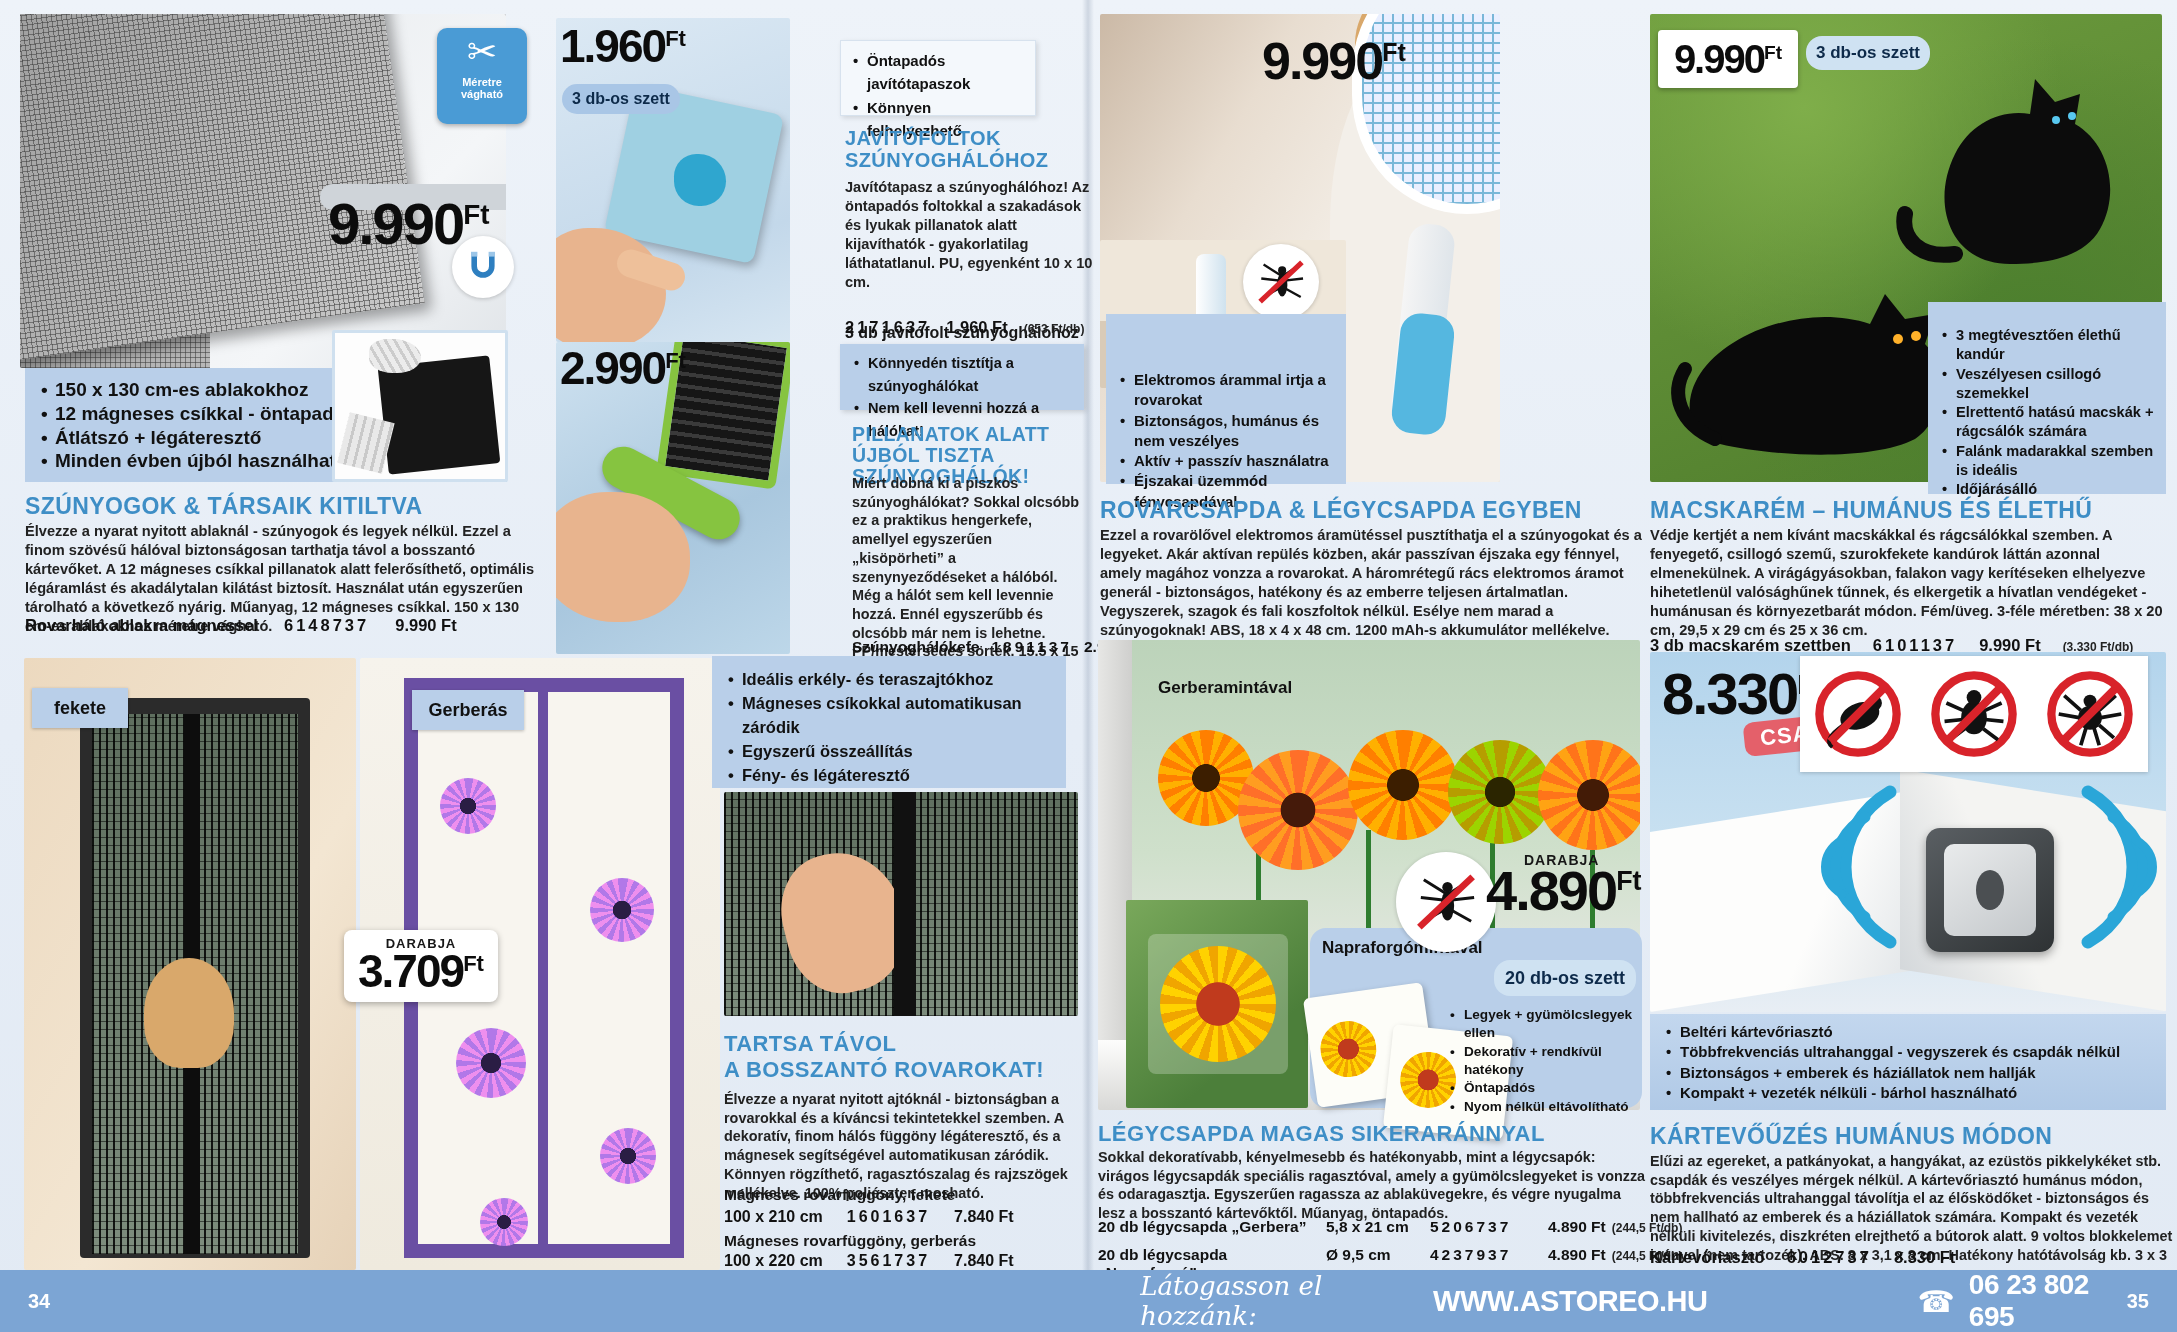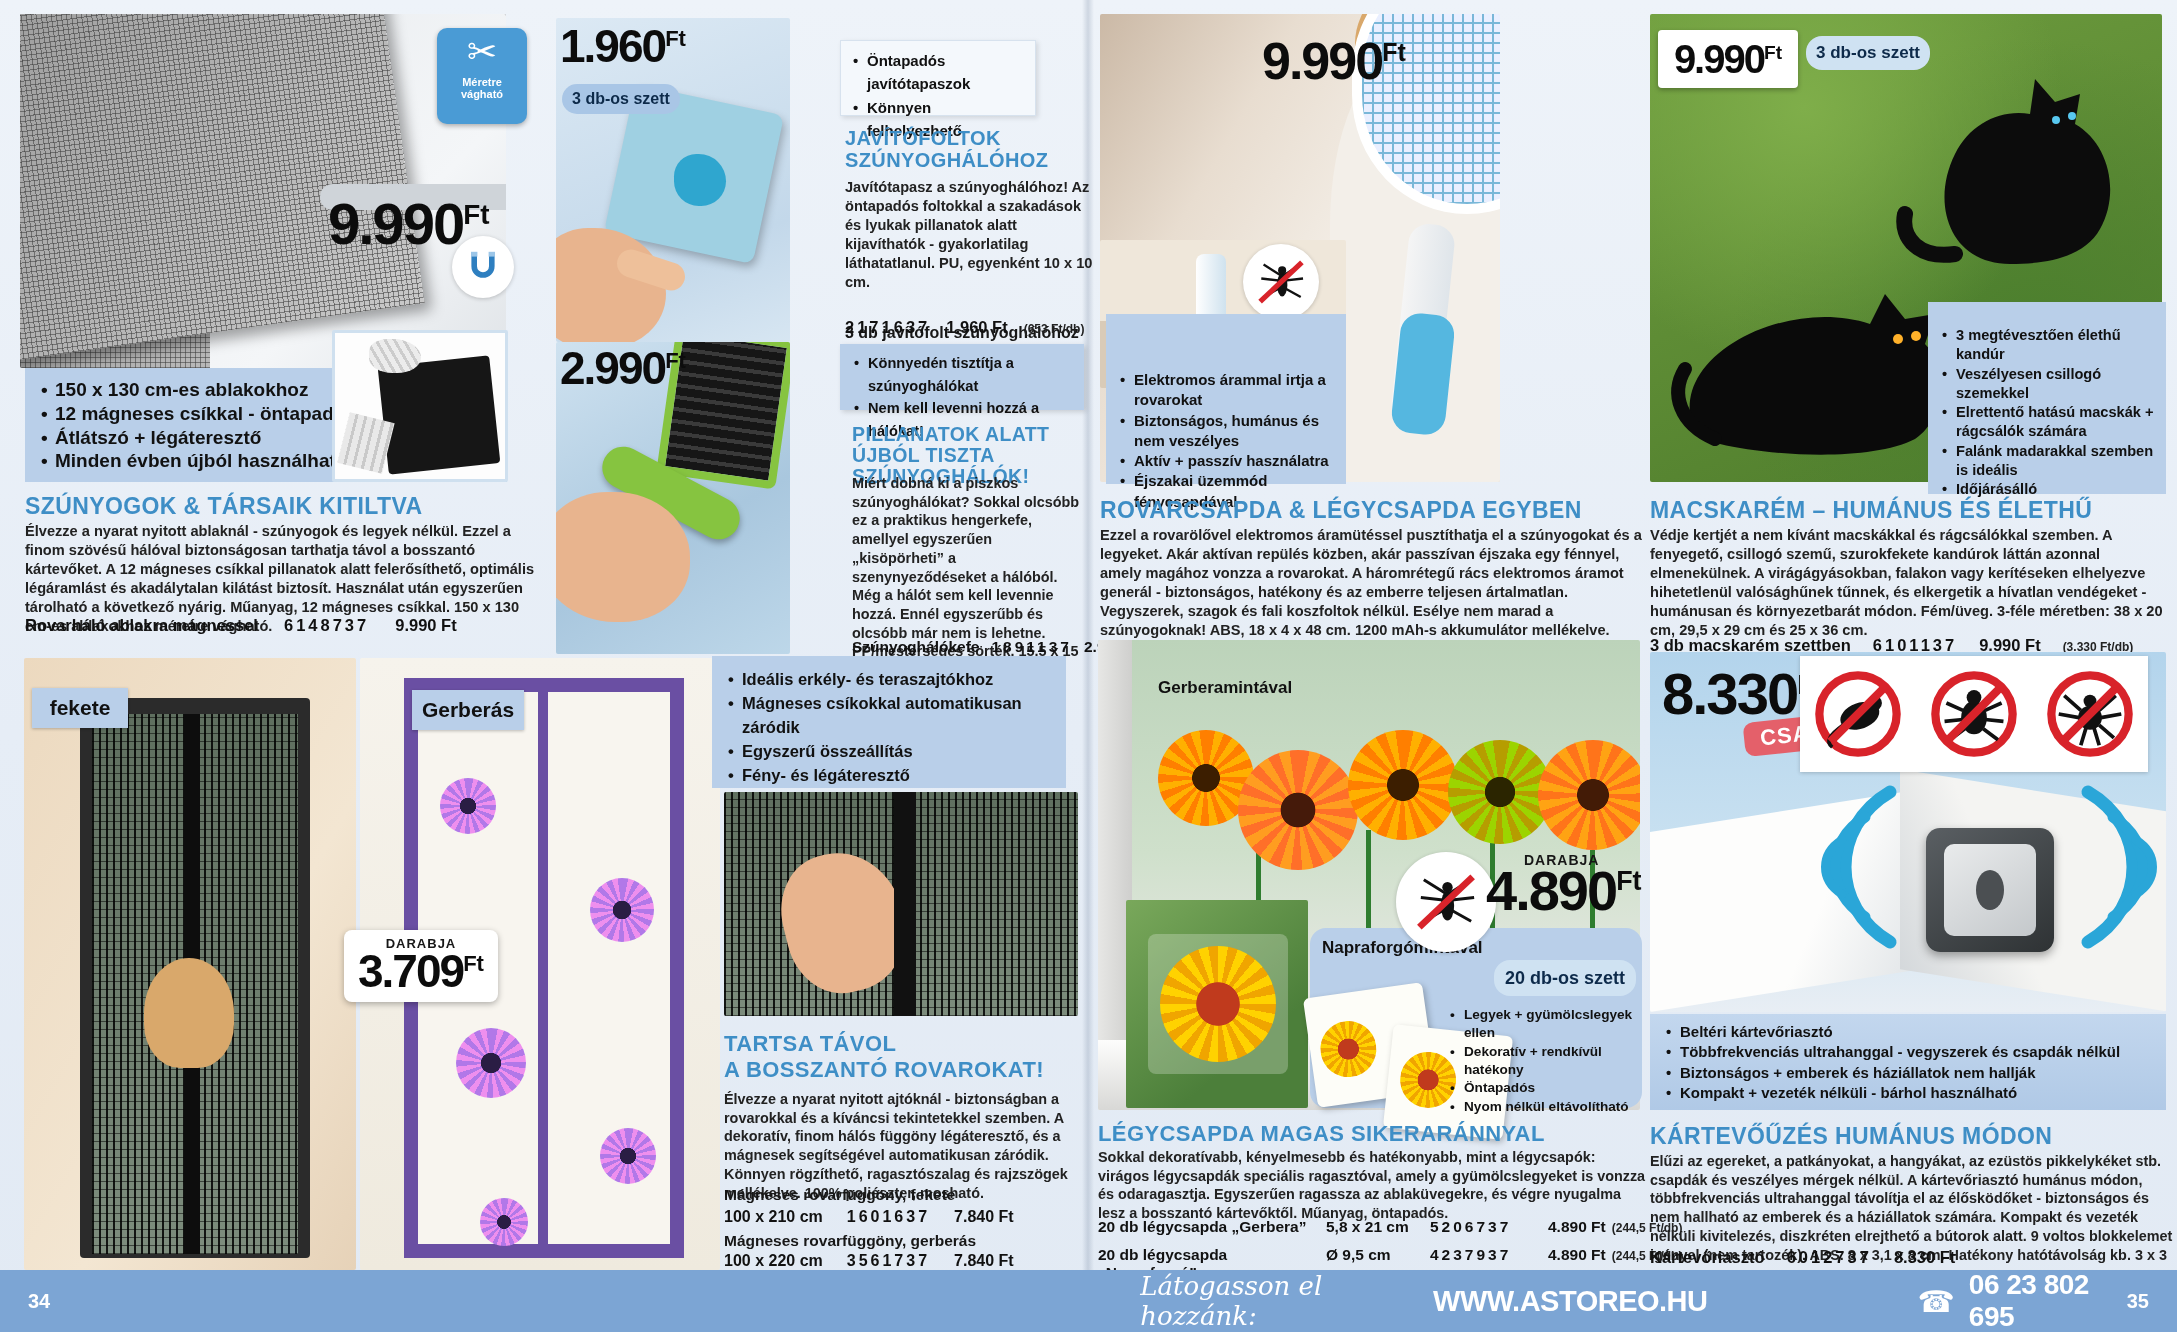--- a/index.html
+++ b/index.html
@@ -16,21 +16,21 @@
   .bullets li { position:relative; padding-left:16px; }
   .bullets li::before { content:"•"; position:absolute; left:2px; }
   .infobox { position:absolute; background:#b9cfe9; }
   .pill { position:absolute; background:#a9c6e6; border-radius:16px; text-align:center;
           font-weight:bold; color:#0d2a4a; }
   .price { font-weight:bold; color:#0c0c0c; letter-spacing:-2px; line-height:.9; }
   .price .ft { font-size:.48em; letter-spacing:0; vertical-align:super; }
   .code { letter-spacing:3px; font-weight:bold; }
   .itemline { display:flex; align-items:baseline; font-weight:bold; font-size:16.5px; color:#111; }
   .unit { font-weight:bold; font-size:12px; color:#222; }
-  .label-chip { position:absolute; background:#b9cfe9; font-weight:bold; font-size:21px;
+  .label-chip { position:absolute; background:#b9cfe9; font-weight:bold; font-size:18px;
                 color:#111; text-align:center; line-height:40px; box-shadow:0 1px 3px rgba(0,0,0,.25); }
   .nocircle { position:absolute; background:#fff; border-radius:50%;
               display:flex; align-items:center; justify-content:center; box-shadow:0 1px 4px rgba(0,0,0,.2); }
   .footerbar { position:absolute; left:0; top:1270px; width:2177px; height:62px; background:#7ca5d4;
                color:#fff; display:flex; align-items:center; }
   .mesh-gray { background:
       repeating-linear-gradient(0deg,rgba(60,60,60,.55) 0 1px,transparent 1px 5px),
       repeating-linear-gradient(90deg,rgba(60,60,60,.55) 0 1px,transparent 1px 5px),
       linear-gradient(135deg,#9a9a9a,#c9c9c9); }
   .mesh-black { background:

